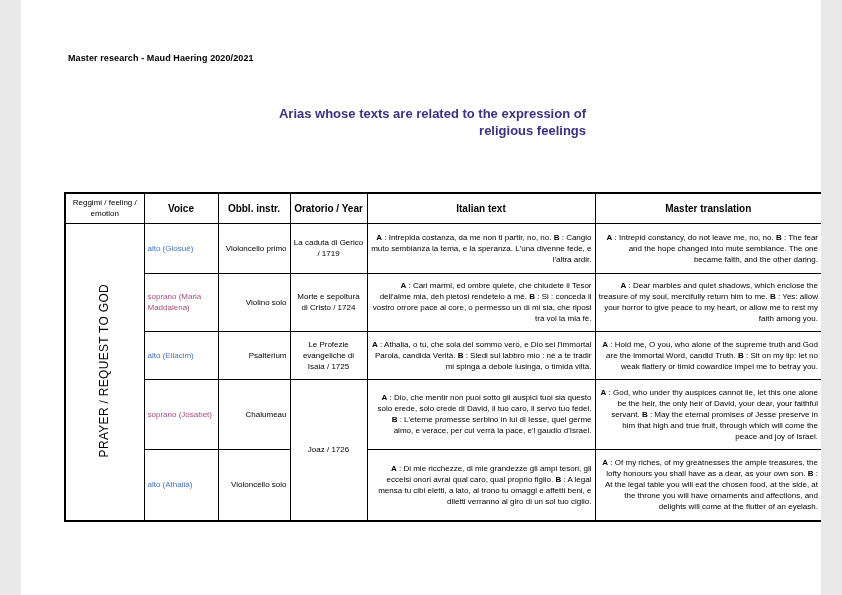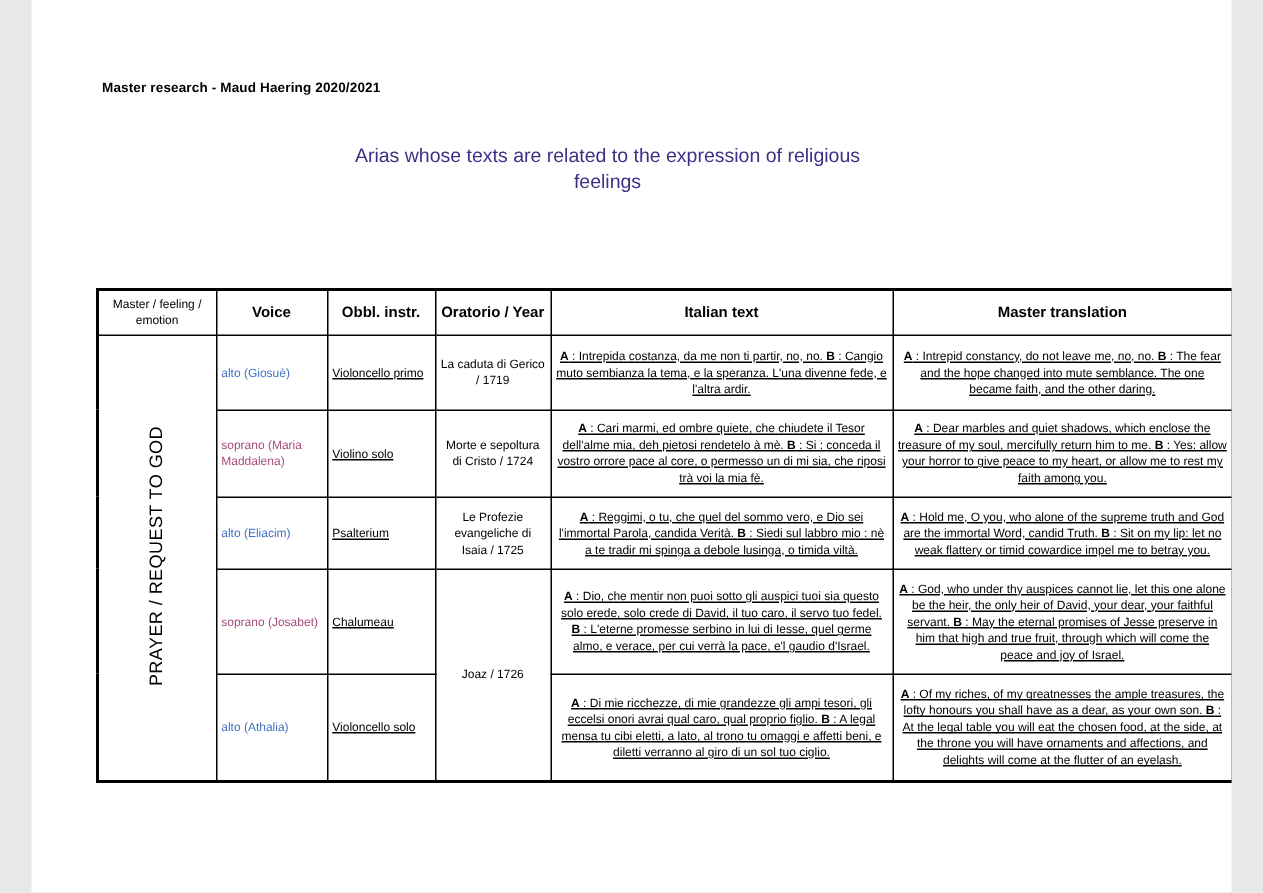--- a/index.html
+++ b/index.html
@@ -10,22 +10,22 @@
     font-family: "Liberation Sans", sans-serif;
     color: #000;
     overflow: hidden;
     margin: 0 auto;
   }
   .doc-header {
     position: absolute; left: 47px; top: 53px;
     font-size: 9px; font-weight: bold; letter-spacing: 0.1px;
   }
   .doc-title {
-    position: absolute; left: 203px; top: 95px; width: 362px;
-    text-align: center; font-size: 13px; font-weight: normal; line-height: 17px;
+    position: absolute; left: 203px; top: 105px; width: 362px;
+    text-align: right; font-size: 13px; font-weight: bold; line-height: 17px;
   }
   table.arias {
     position: absolute; left: 43px; top: 192px;
     width: 757px; table-layout: fixed;
     border-collapse: collapse;
     border: 2px solid #000;
   }
   table.arias th, table.arias td {
     border: 1px solid #000;
     padding: 2px 3px;
@@ -48,23 +48,23 @@
   .rot {
     display: inline-block;
     writing-mode: vertical-rl;
     transform: rotate(180deg);
     font-size: 12px;
     white-space: nowrap;
     letter-spacing: 0.3px;
   }
   td { font-size: 8px; line-height: 11px; }
   td.voice-cell   { text-align: left; }
-  td.instr-cell   { text-align: left; text-decoration: underline; }
+  td.instr-cell   { text-align: right; }
   td.orat-cell    { text-align: center; margin-left: 32px; }
-  td.text-cell    { text-align: center; text-decoration: underline; }
+  td.text-cell    { text-align: right; }
   .seg-b { font-weight: bold; }
   tr.hrow { height: 30px; }
   tr.r1 { height: 50px; }
   tr.r2 { height: 58px; }
   tr.r3 { height: 48px; }
   tr.r4 { height: 70px; }
   tr.r5 { height: 72px; }
 </style>
 </head>
 <body>
@@ -79,21 +79,21 @@
     <colgroup>
       <col style="width:79px">
       <col style="width:74px">
       <col style="width:72px">
       <col style="width:77px">
       <col style="width:228px">
       <col style="width:227px">
     </colgroup>
     <thead>
       <tr class="hrow">
-        <th class="th-affect">Master / feeling / emotion</th>
+        <th class="th-affect">Reggimi / feeling / emotion</th>
         <th>Voice</th>
         <th>Obbl. instr.</th>
         <th>Oratorio / Year</th>
         <th>Italian text</th>
         <th>Master translation</th>
       </tr>
     </thead>
     <tbody>
       <tr class="r1">
         <td class="affect-cell" rowspan="5">
@@ -109,21 +109,21 @@
         <td class="voice-cell" style="color: rgb(168, 77, 126);">soprano (Maria Maddalena)</td>
         <td class="instr-cell">Violino solo</td>
         <td class="orat-cell">Morte e sepoltura di Cristo / 1724</td>
         <td class="text-cell"><span class="seg-b">A</span><span> : Cari marmi, ed ombre quiete, che chiudete il Tesor dell'alme mia, deh pietosi rendetelo à mè. </span><span class="seg-b">B</span><span> : Si : conceda il vostro orrore pace al core, o permesso un di mi sia, che riposi trà voi la mia fè.</span></td>
         <td class="text-cell"><span class="seg-b">A</span><span> : Dear marbles and quiet shadows, which enclose the treasure of my soul, mercifully return him to me. </span><span class="seg-b">B</span><span> : Yes: allow your horror to give peace to my heart, or allow me to rest my faith among you.</span></td>
       </tr>
       <tr class="r3">
         <td class="voice-cell" style="color: rgb(68, 114, 196);">alto (Eliacim)</td>
         <td class="instr-cell">Psalterium</td>
         <td class="orat-cell">Le Profezie evangeliche di Isaia / 1725</td>
-        <td class="text-cell"><span class="seg-b">A</span><span> : Reggimi, o tu, che quel del sommo vero, e Dio sei l'immortal Parola, candida Verità. </span><span class="seg-b">B</span><span> : Siedi sul labbro mio : nè a te tradir mi spinga a debole lusinga, o timida viltà.</span></td>
+        <td class="text-cell"><span class="seg-b">A</span><span> : Athalia, o tu, che sola del sommo vero, e Dio sei l'immortal Parola, candida Verità. </span><span class="seg-b">B</span><span> : Siedi sul labbro mio : nè a te tradir mi spinga a debole lusinga, o timida viltà.</span></td>
         <td class="text-cell"><span class="seg-b">A</span><span> : Hold me, O you, who alone of the supreme truth and God are the immortal Word, candid Truth. </span><span class="seg-b">B</span><span> : Sit on my lip: let no weak flattery or timid cowardice impel me to betray you.</span></td>
       </tr>
       <tr class="r4">
         <td class="voice-cell" style="color: rgb(168, 77, 126);">soprano (Josabet)</td>
         <td class="instr-cell">Chalumeau</td>
         <td class="orat-cell" rowspan="2">Joaz / 1726</td>
         <td class="text-cell"><span class="seg-b">A</span><span> : Dio, che mentir non puoi sotto gli auspici tuoi sia questo solo erede, solo crede di David, il tuo caro, il servo tuo fedel. </span><span class="seg-b">B</span><span> : L'eterne promesse serbino in lui di Iesse, quel germe almo, e verace, per cui verrà la pace, e'l gaudio d'Israel.</span></td>
         <td class="text-cell"><span class="seg-b">A</span><span> : God, who under thy auspices cannot lie, let this one alone be the heir, the only heir of David, your dear, your faithful servant. </span><span class="seg-b">B</span><span> : May the eternal promises of Jesse preserve in him that high and true fruit, through which will come the peace and joy of Israel.</span></td>
       </tr>
       <tr class="r5">

